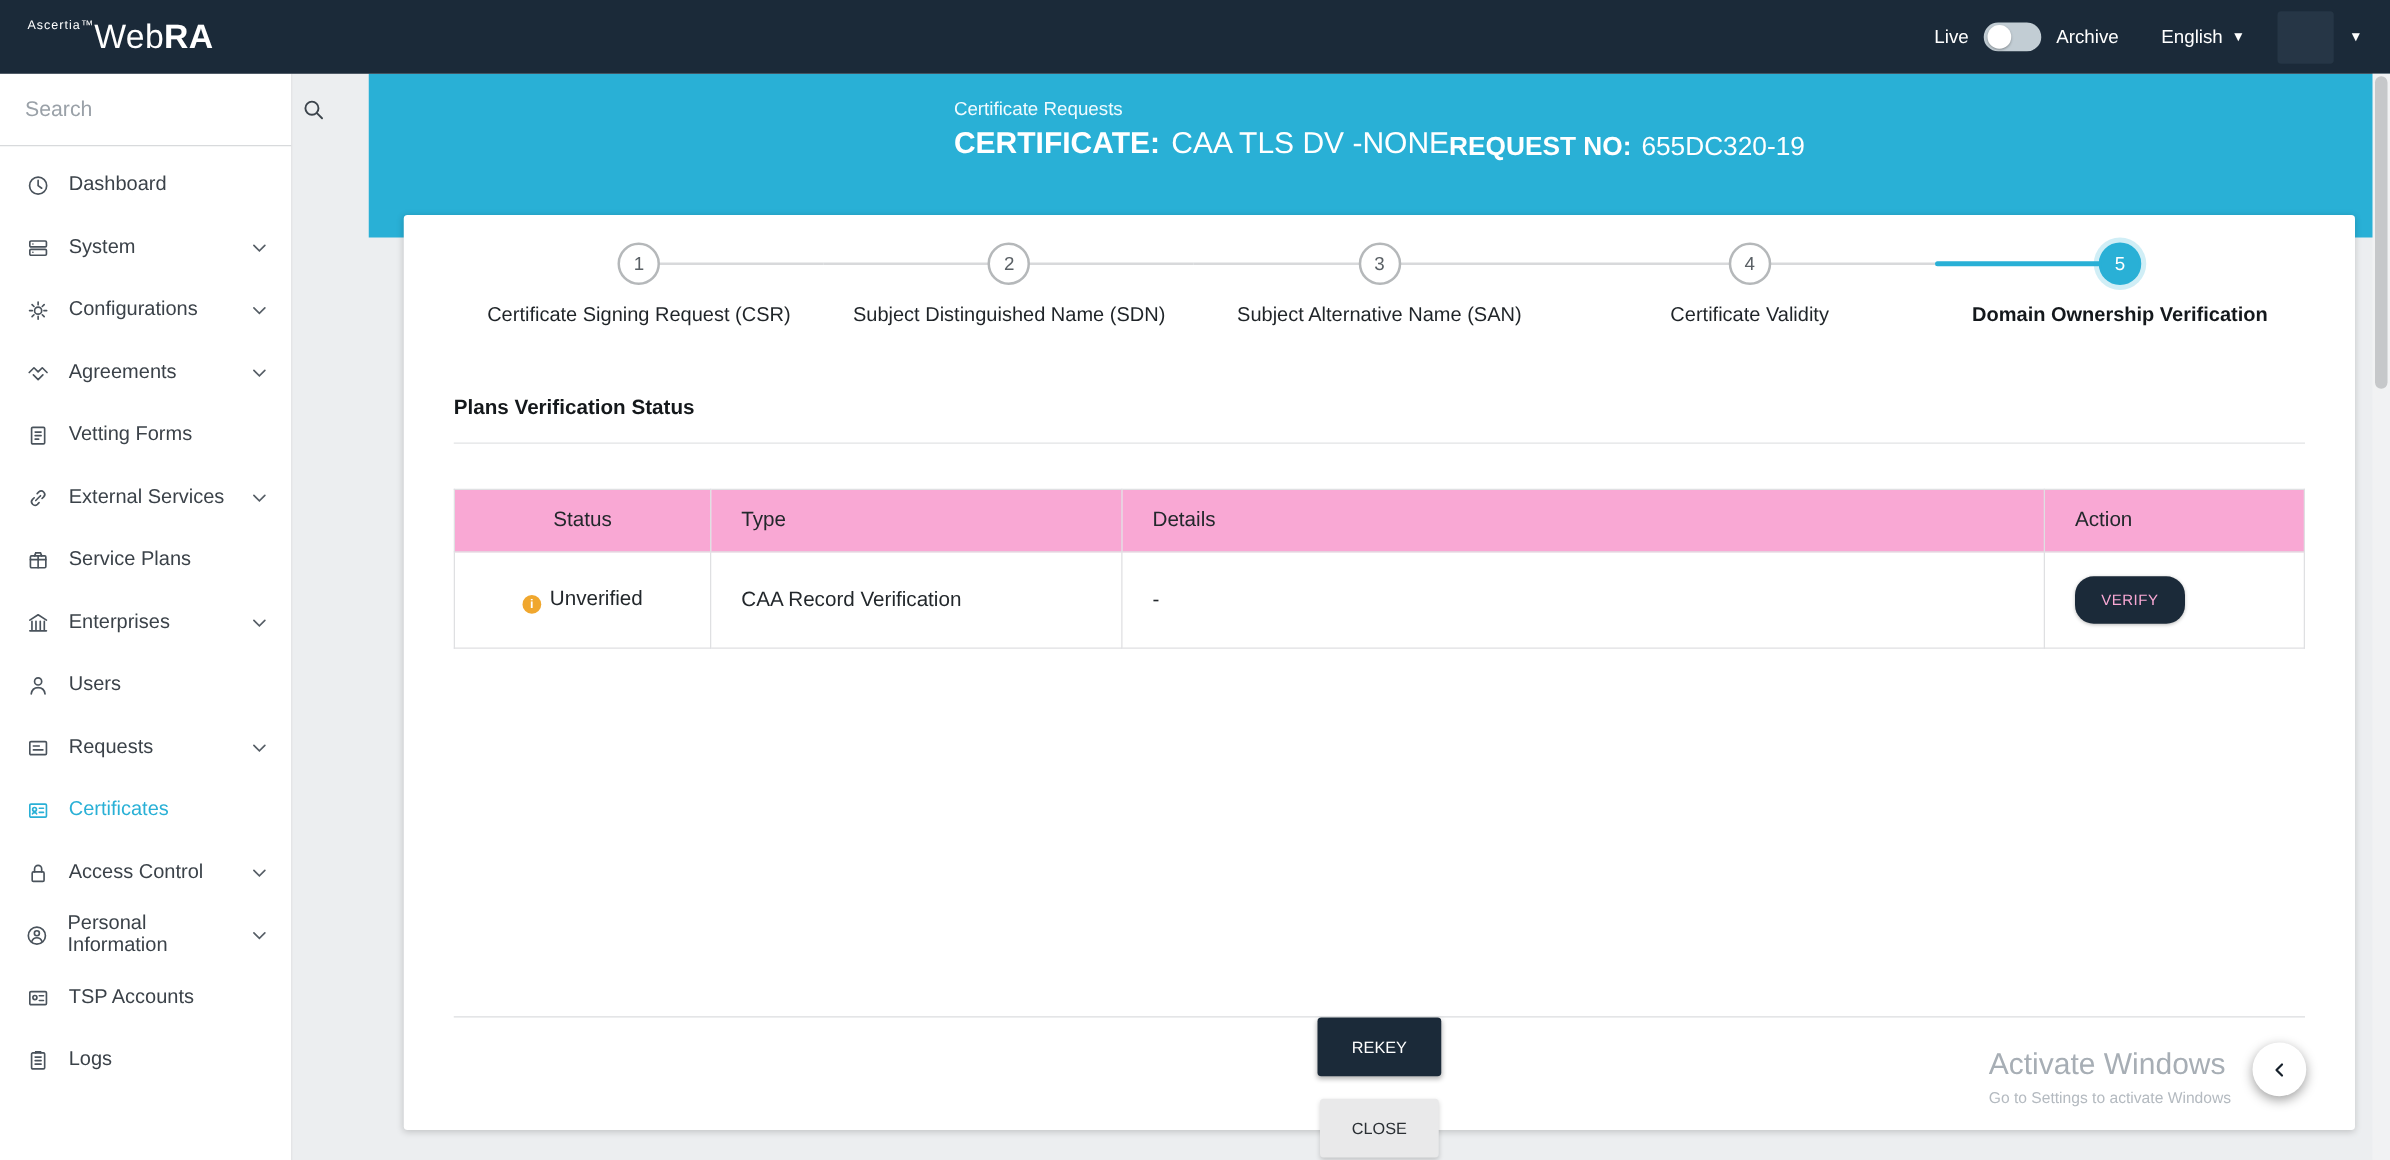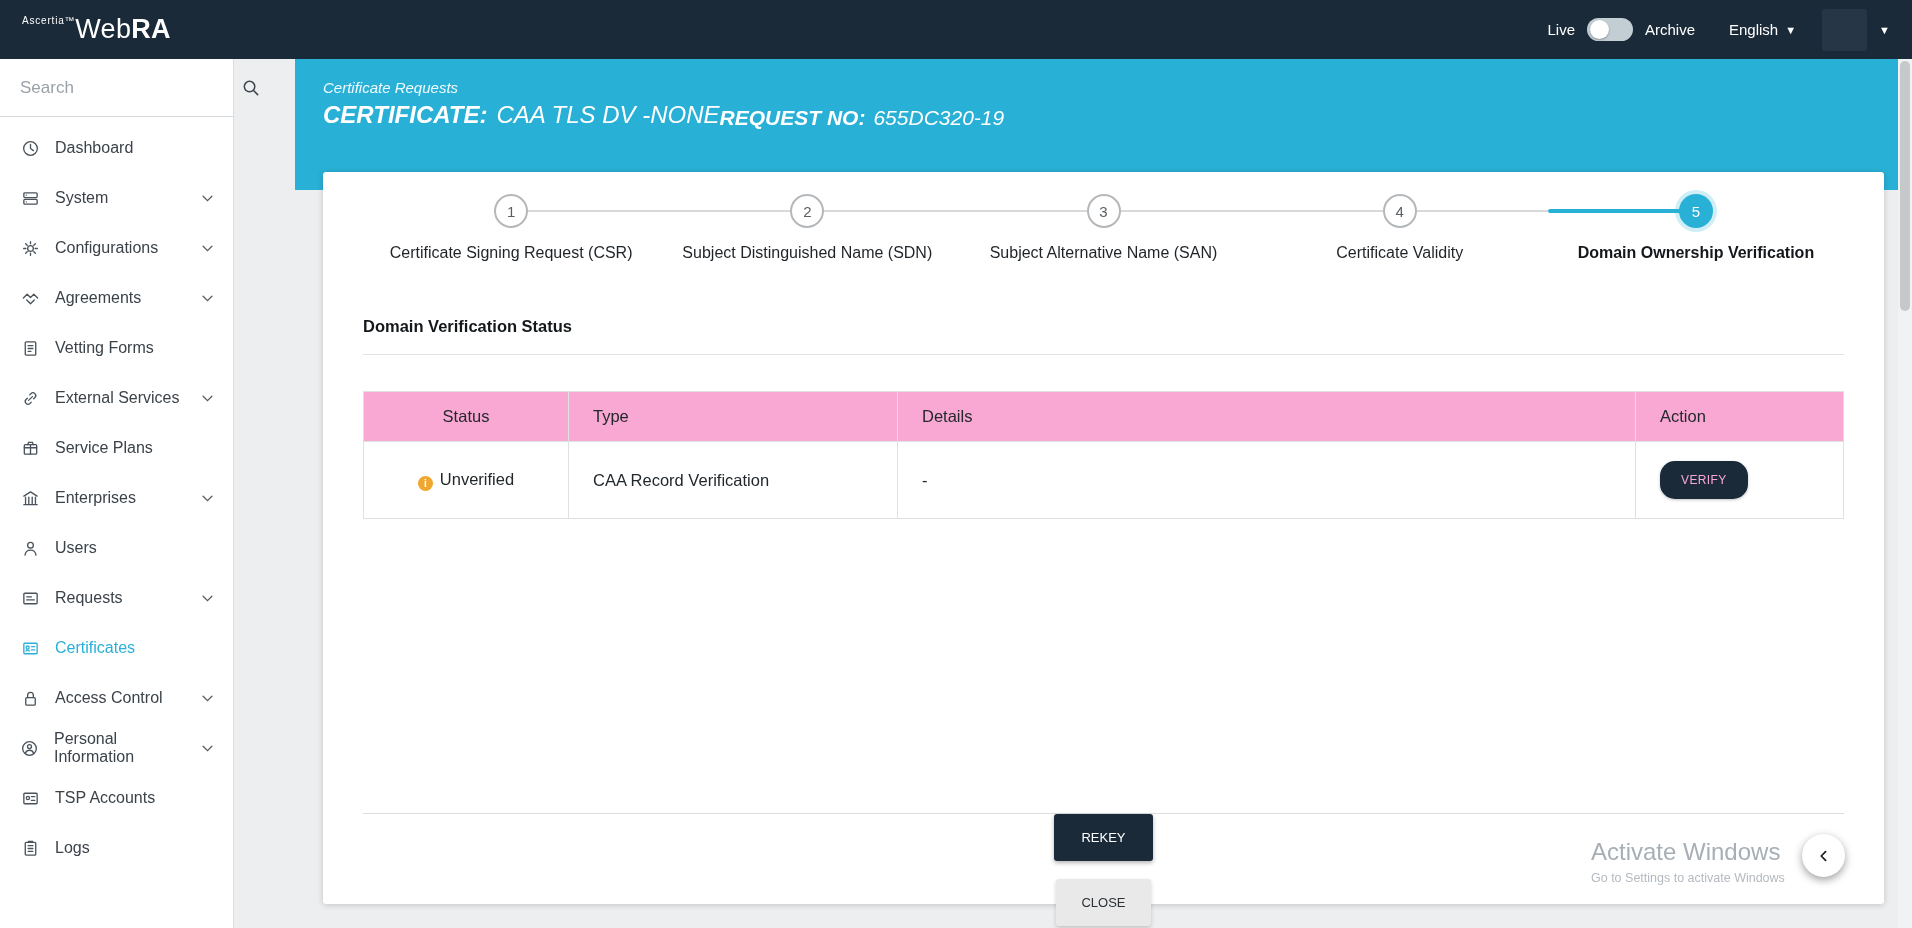--- a/index.html
+++ b/index.html
@@ -50,21 +50,21 @@
     gap:15px; font-size:16px; color:#3b4249; cursor:pointer; }
   .nicon { color:#4a535c; display:flex; width:20px; justify-content:center; }
   .nav-item.active, .nav-item.active .nicon { color:#29b0d6; }
   .chev { margin-left:auto; display:flex; color:#565e66; }
 
   
   .band {
     position:absolute; top:59px; left:295px; width:1617px; height:131px;
     background:#29b0d6; color:#fff; z-index:5;
   }
-  .band-inner { padding:20px 28px 0; display:flex; justify-content:flex-start;font-style:italic; }
+  .band-inner { padding:20px 28px 0; display:flex; justify-content:center; }
   .breadcrumb { font-size:15px; color:#f0fbff; margin-bottom:5px; }
   .band-title { font-size:24px; }
   .band-title b { font-weight:700; }
   .band-title .tv { font-weight:400; margin-left:9px; }
   .req { font-size:21px; margin-top:27px; white-space:nowrap; }
   .req b { font-weight:700; }
   .req span { font-weight:400; margin-left:8px; }
 
   
   .card {
@@ -414,21 +414,21 @@
         <div class="circle">4</div>
         <div class="slabel">Certificate Validity</div>
       </div>
       <div class="step active">
         <span class="line-l"></span>
         <div class="circle">5</div>
         <div class="slabel">Domain Ownership Verification</div>
       </div>
     </div>
 
-    <div class="section-title">Domain Verification Status</div>
+    <div class="section-title">Plans Verification Status</div>
     <hr class="section-hr">
 
     <table class="dv-table">
       <colgroup>
           <col style="width:205px">
           <col style="width:329px">
           <col>
           <col style="width:208px">
         </colgroup>
       <thead>

